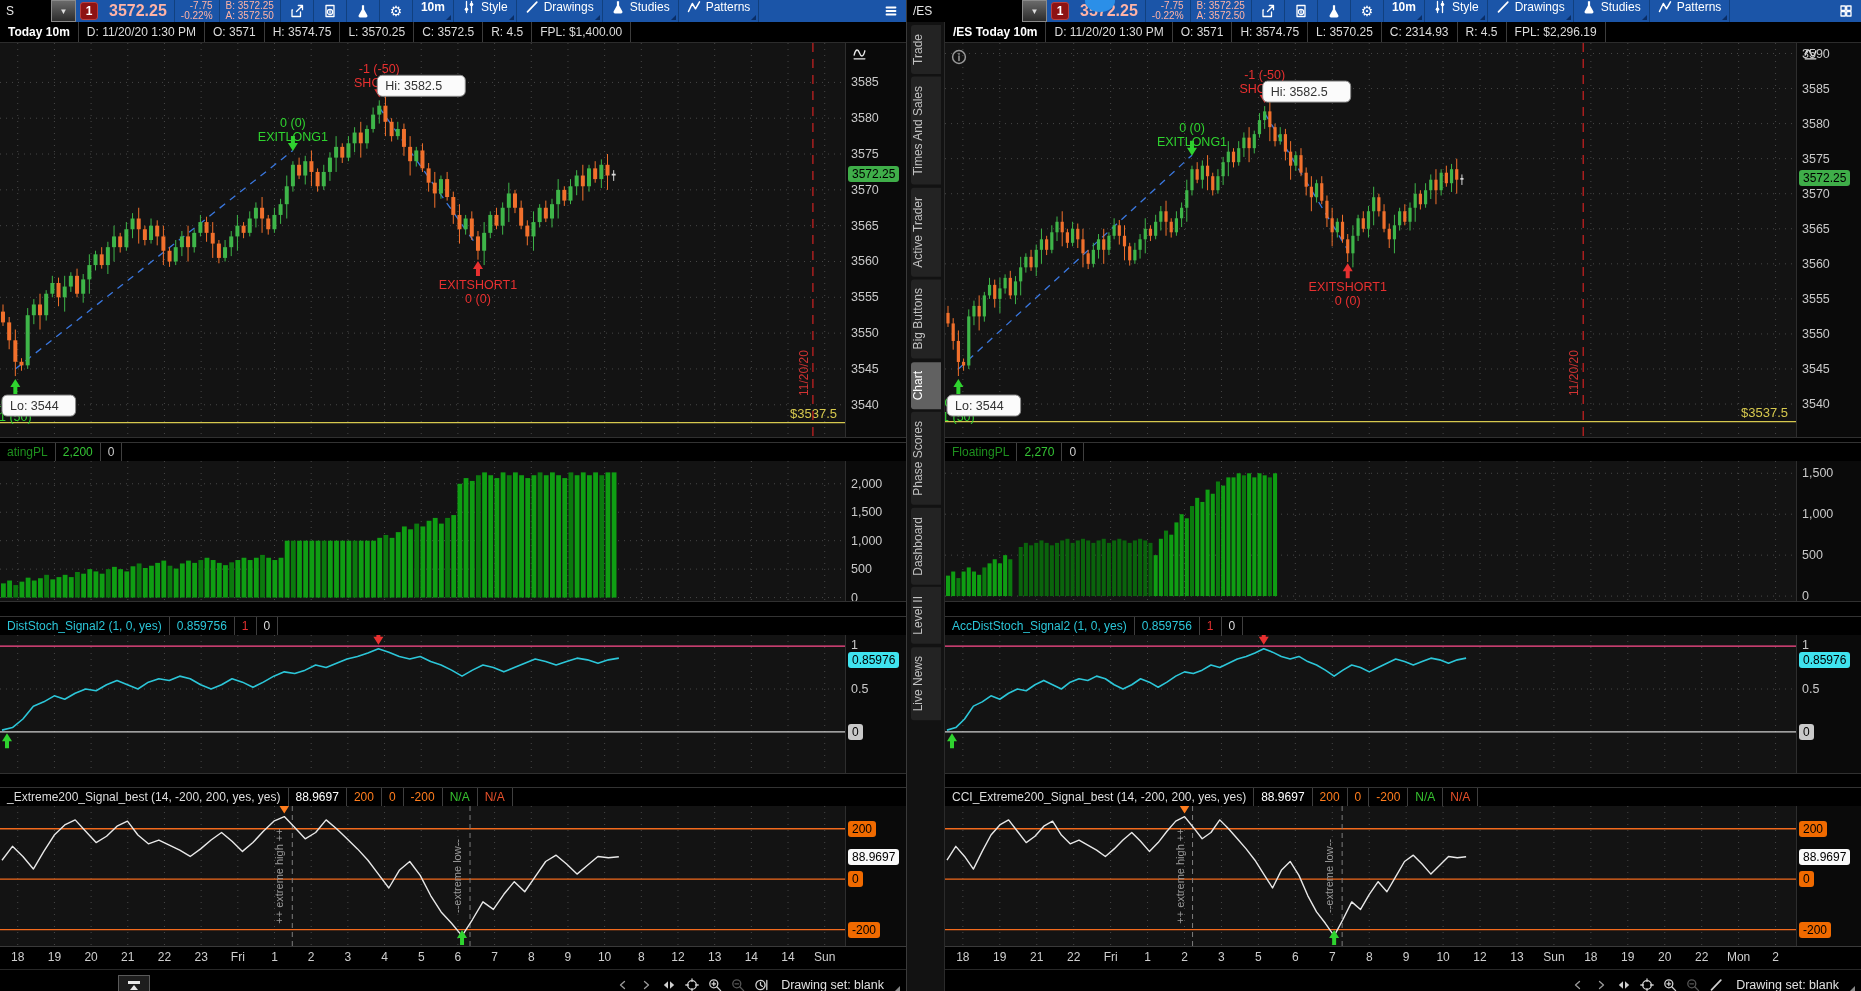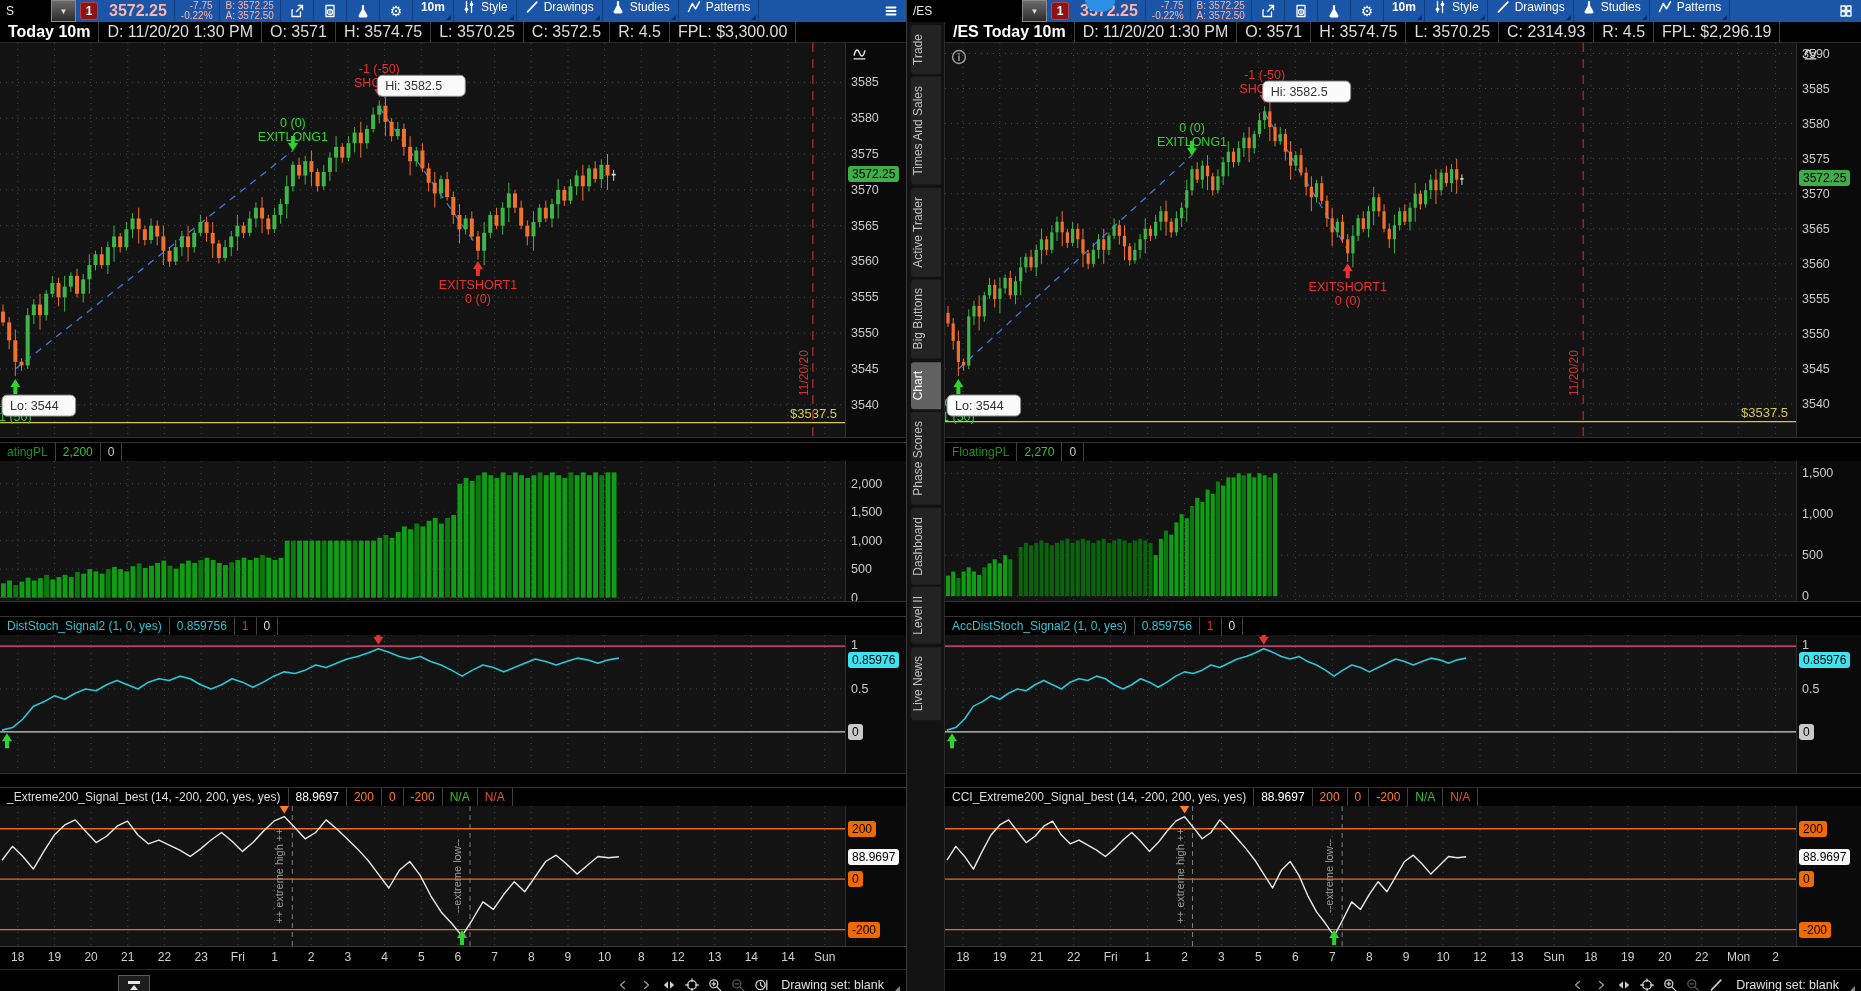--- a/index.html
+++ b/index.html
@@ -3,35 +3,35 @@
 <meta charset="utf-8">
 <style>
   html,body{margin:0;padding:0;background:#000;}
   body{font-family:"Liberation Sans",sans-serif;width:1861px;height:991px;overflow:hidden;-webkit-font-smoothing:antialiased;}
   .app{display:flex;width:1861px;height:991px;background:#000;position:relative;}
   .win{display:flex;flex-direction:column;background:#000;}
   #win-left{width:906px;border-right:1px solid #3a3a3a;}
   #win-right{width:954px;}
   .toolbar{height:22px;background:#1b55a8;display:flex;align-items:stretch;color:#fff;font-size:12px;position:relative;flex:none;}
   .tb-sep{width:1px;background:#11407f;flex:none;}
-  .tb-btn{display:flex;align-items:flex-end;gap:5px;padding:8px 8px;position:relative;white-space:nowrap;}
+  .tb-btn{display:flex;align-items:flex-start;gap:5px;padding:0 8px;position:relative;white-space:nowrap;}
   .corner::after{content:"";position:absolute;right:2px;bottom:2px;border-left:5px solid transparent;border-bottom:5px solid #0a2e66;}
   .corner-dk::after{content:"";position:absolute;right:-8px;bottom:1px;border-left:5px solid transparent;border-bottom:5px solid #888;}
   .sym-box{display:flex;align-items:stretch;flex:none;}
   .sym-text{background:#000;color:#e8e8e8;display:flex;align-items:center;padding-left:5px;font-size:12px;border:1px solid #000;}
   .sym-dd{width:23px;background:linear-gradient(#6a6a6a,#2c2c2c);border:1px solid #8a8a8a;color:#ddd;display:flex;align-items:center;justify-content:center;font-size:8px;}
   .pos-badge{align-self:center;margin:0 4px;background:#8e1313;border:1px solid #b84040;color:#fff;font-weight:bold;font-size:12px;height:16px;min-width:12px;padding:0 2px;border-radius:3px;display:flex;align-items:center;justify-content:center;}
   .price{color:#ffb3a6;font-weight:bold;font-size:16px;display:flex;align-items:center;padding:0 7px;}
   .mini2{display:flex;flex-direction:column;justify-content:center;color:#ffb3a6;font-size:10px;line-height:10px;padding:0 6px;text-align:right;}
   .mini2 span{display:block;}
   .iconbtn{display:flex;align-items:center;justify-content:center;width:32px;position:relative;}
   .u-icon{font-family:"DejaVu Sans",sans-serif;font-size:14px;color:#fff;line-height:1;}
   .tf{font-weight:bold;}
   .tb-end{margin-left:auto;display:flex;align-items:center;padding:0 8px;}
-  .ohlc{height:20px;background:#000;display:flex;align-items:stretch;color:#dcdcdc;font-size:16px;border-bottom:1px solid #2c2c2c;flex:none;}
+  .ohlc{height:20px;background:#000;display:flex;align-items:stretch;color:#dcdcdc;font-size:12px;border-bottom:1px solid #2c2c2c;flex:none;}
   .ohlc .cell{display:flex;align-items:center;padding:0 8px;border-right:1px solid #3c3c3c;white-space:nowrap;}
   .ohlc .title{font-weight:bold;color:#fff;}
   .rightbody{display:flex;flex:1;min-height:0;}
   .tabstrip{width:37px;background:#121212;display:flex;flex-direction:column;gap:3px;padding-top:3px;border-right:1px solid #2b2b2b;flex:none;}
   .tab{writing-mode:vertical-rl;transform:rotate(180deg);color:#c2c2c2;background:#232323;font-size:12px;padding:9px 0;text-align:center;width:30px;margin-left:4px;border-radius:0 3px 3px 0;flex:none;}
   .tab.active{background:#616161;color:#fff;}
   .rcontent{display:flex;flex-direction:column;width:917px;}
   .crow{display:flex;flex:none;}
   .plot{position:relative;background:#131313;flex:none;}
   .vaxis{position:relative;background:#0a0a0a;border-left:1px solid #2e2e2e;flex:1;overflow:hidden;}
@@ -141,21 +141,21 @@
         </div>
       </div>
     <div class="ohlc" id="ohlc0">
         <div class="cell title">Today 10m</div>
         <div class="cell">D: 11/20/20 1:30 PM</div>
         <div class="cell">O: 3571</div>
         <div class="cell">H: 3574.75</div>
         <div class="cell">L: 3570.25</div>
         <div class="cell">C: 3572.5</div>
         <div class="cell">R: 4.5</div>
-        <div class="cell">FPL: $3,300.00</div>
+        <div class="cell">FPL: $1,400.00</div>
       </div>
     <div class="crow" style="height:394px">
       <div class="plot" id="main0" style="width:845px"><svg width="845" height="394">
             <line x1="17.745" y1="0" x2="17.745" y2="394" stroke="#474747" stroke-width="1" stroke-dasharray="1 5"></line>
             <line x1="54.425681818181815" y1="0" x2="54.425681818181815" y2="394" stroke="#474747" stroke-width="1" stroke-dasharray="1 5"></line>
             <line x1="91.10636363636362" y1="0" x2="91.10636363636362" y2="394" stroke="#474747" stroke-width="1" stroke-dasharray="1 5"></line>
             <line x1="127.78704545454544" y1="0" x2="127.78704545454544" y2="394" stroke="#474747" stroke-width="1" stroke-dasharray="1 5"></line>
             <line x1="164.46772727272725" y1="0" x2="164.46772727272725" y2="394" stroke="#474747" stroke-width="1" stroke-dasharray="1 5"></line>
             <line x1="201.14840909090907" y1="0" x2="201.14840909090907" y2="394" stroke="#474747" stroke-width="1" stroke-dasharray="1 5"></line>
             <line x1="237.82909090909092" y1="0" x2="237.82909090909092" y2="394" stroke="#474747" stroke-width="1" stroke-dasharray="1 5"></line>

